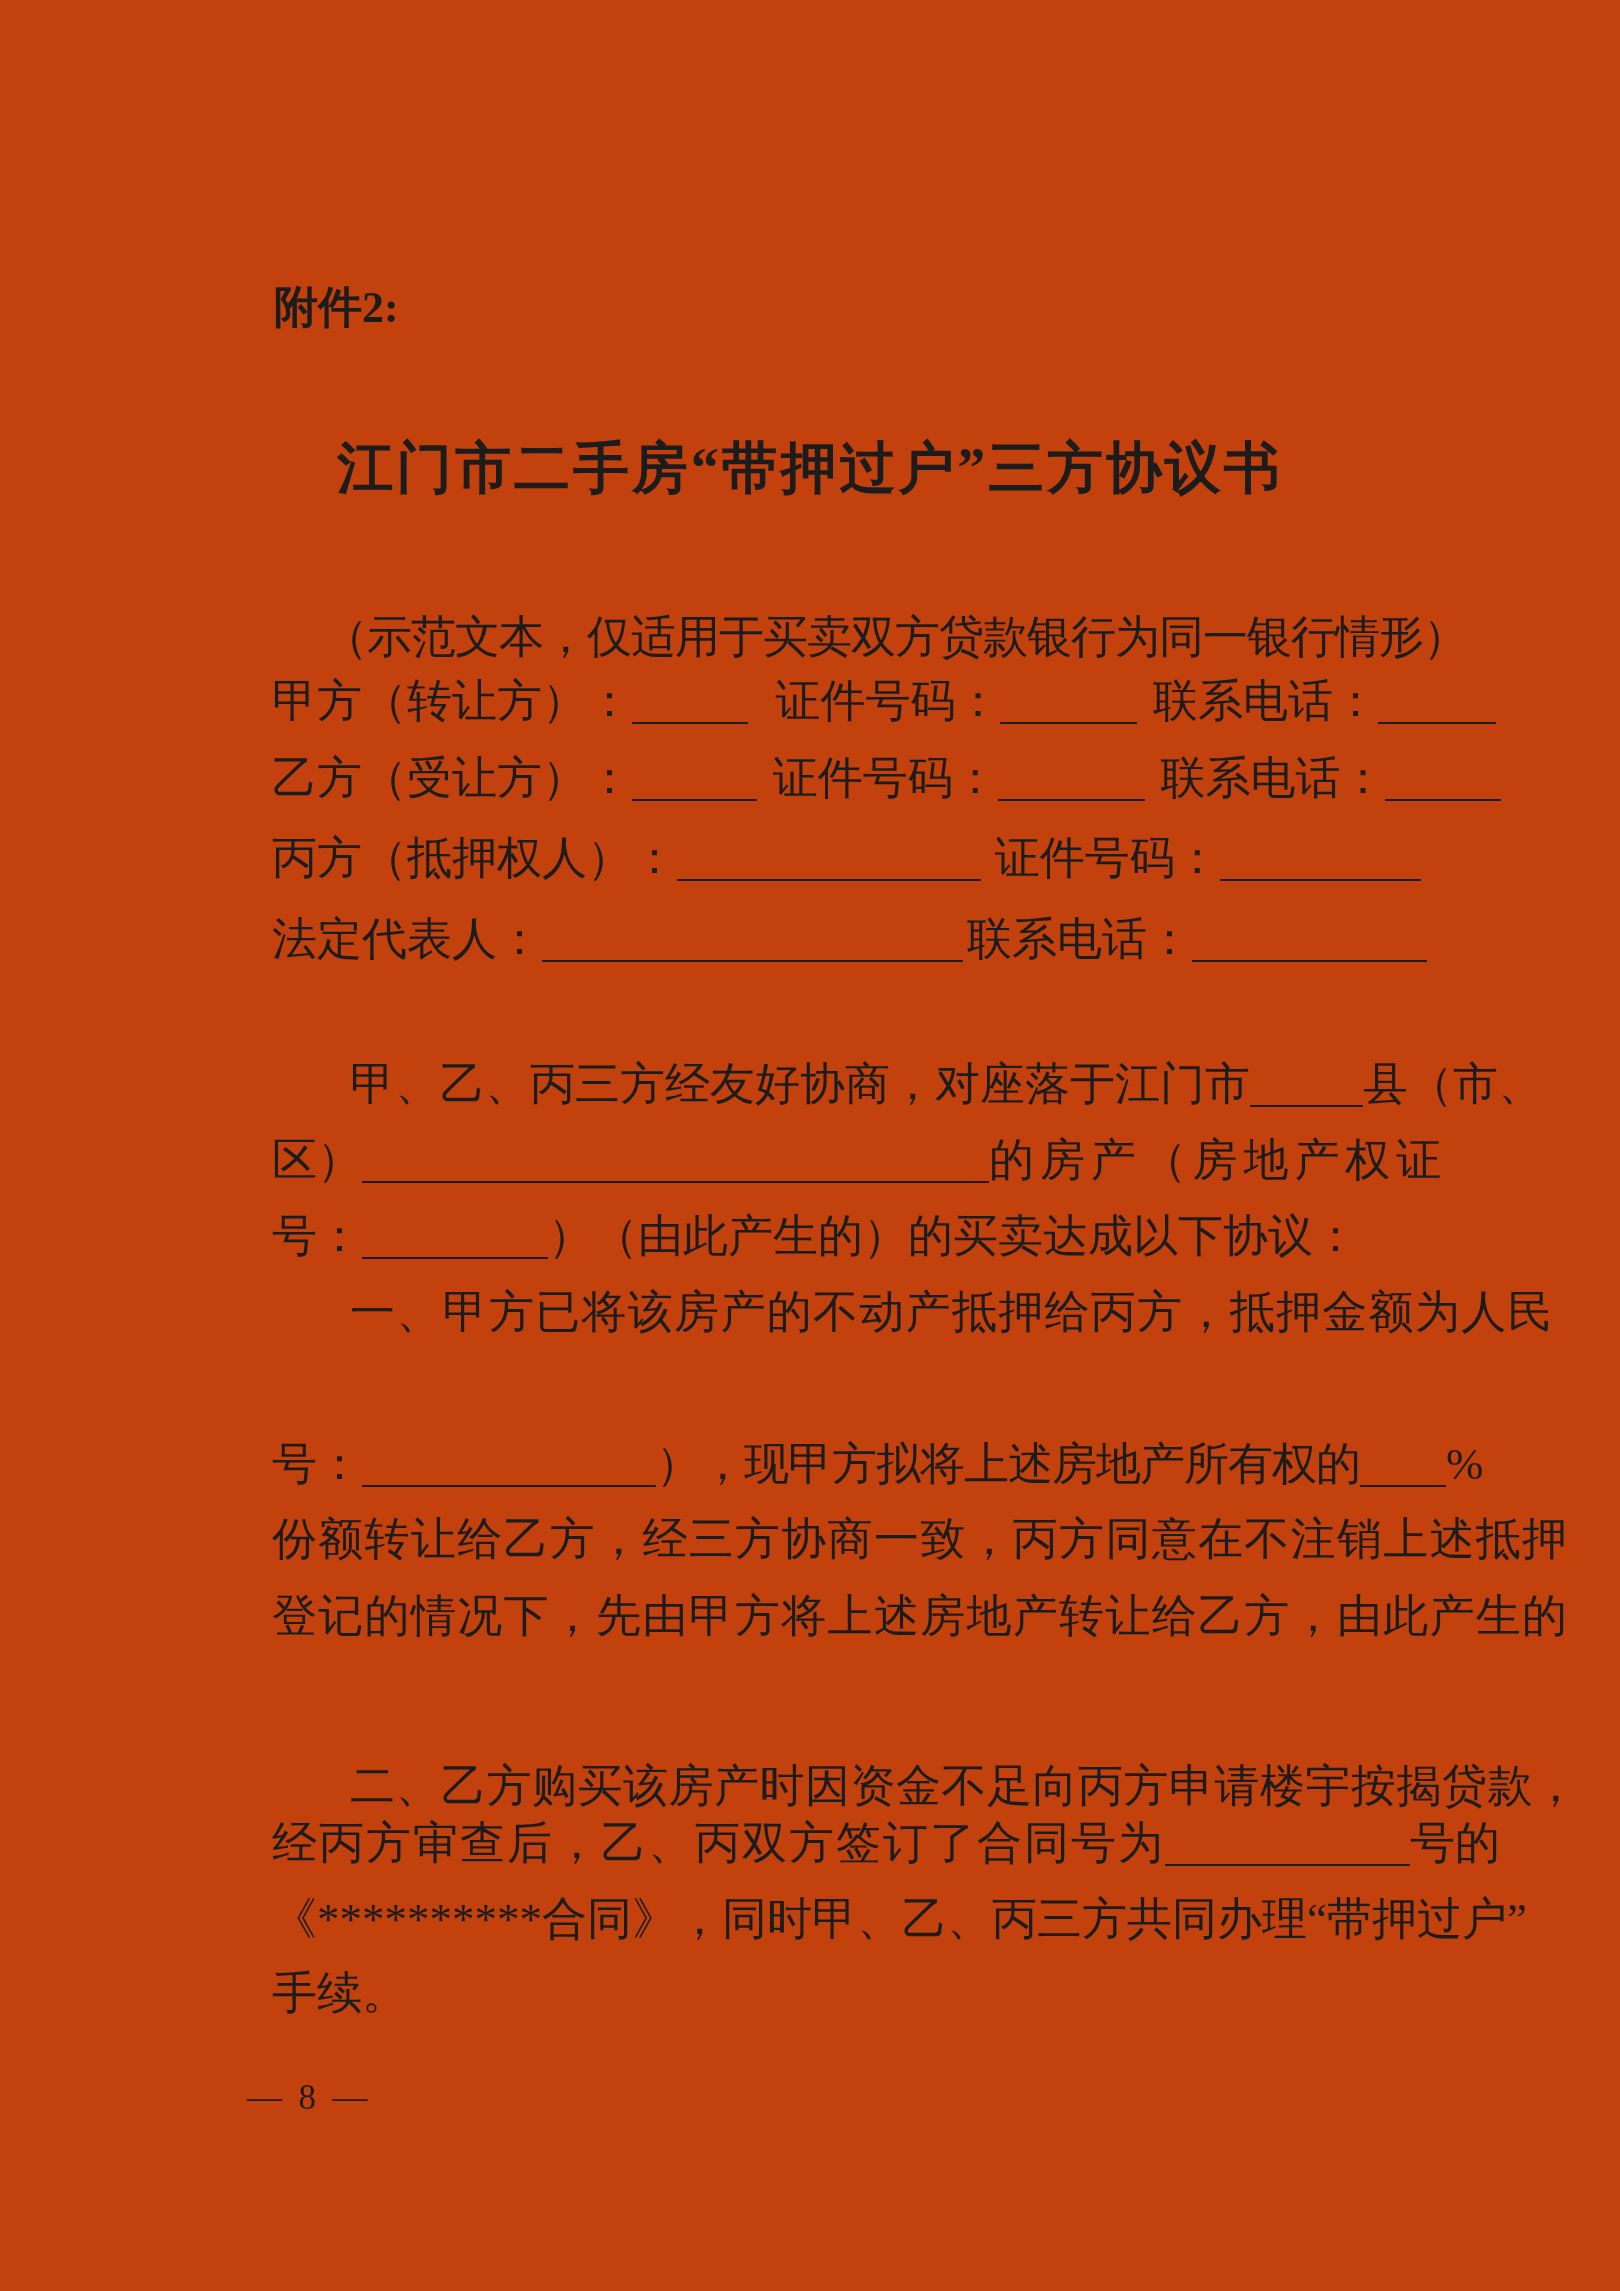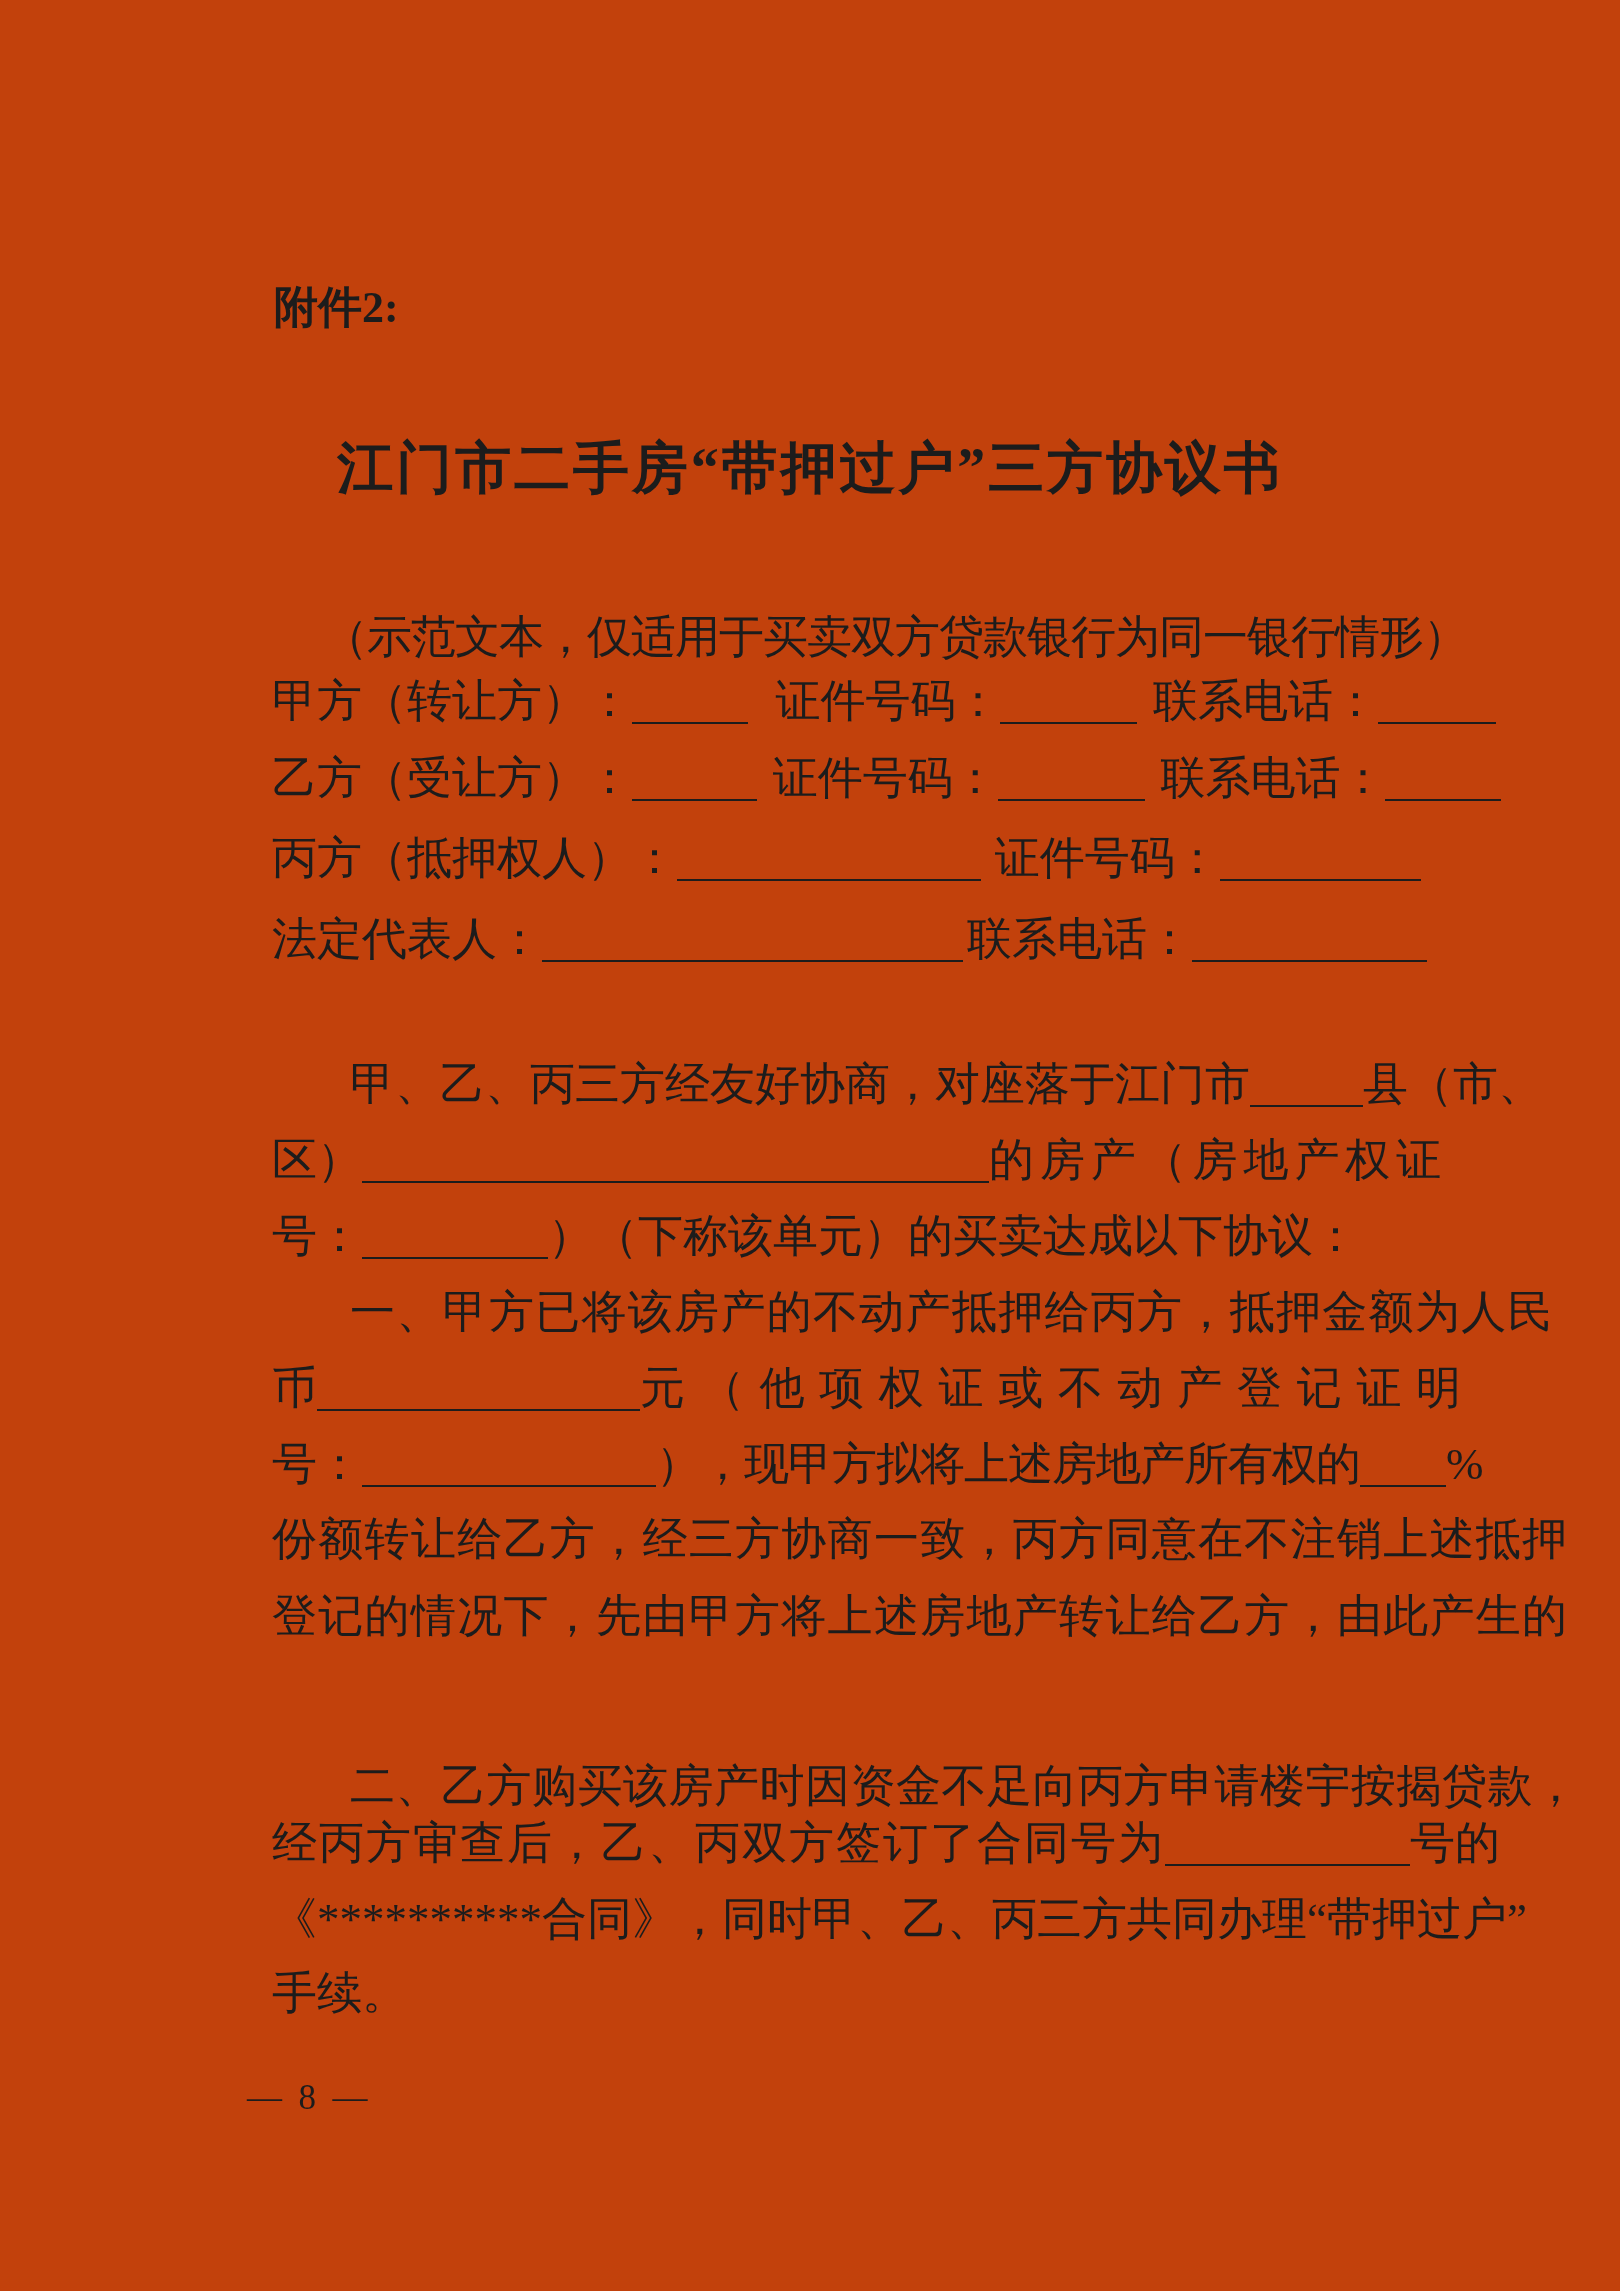--- a/index.html
+++ b/index.html
@@ -94,27 +94,24 @@
     <span>法定代表人：</span><span class="blank" style="width:421px"></span><span class="ml4">联系电话：</span><span class="blank" style="width:235px"></span>
   </div>
 
   <div class="line indent" style="top:1057px">
     <span>甲、乙、丙三方经友好协商，对座落于江门市</span><span class="blank" style="width:113px"></span><span>县（市、</span>
   </div>
   <div class="line" style="top:1133px">
     <span>区）</span><span class="blank" style="width:627px"></span><span class="ls6">的房产（房地产权证</span>
   </div>
   <div class="line" style="top:1209px">
-    <span>号：</span><span class="blank" style="width:186px"></span><span>）（下称该单元）的买卖达成以下协议：</span>
+    <span>号：</span><span class="blank" style="width:186px"></span><span>）（由此产生的）的买卖达成以下协议：</span>
   </div>
 
   <div class="line indent ls13" style="top:1285px">一、甲方已将该房产的不动产抵押给丙方，抵押金额为人民</div>
-  <div class="line" style="top:1361px">
-    <span>币</span><span class="blank" style="width:323px"></span><span class="ls15">元（他项权证或不动产登记证明</span>
-  </div>
   <div class="line" style="top:1437px">
     <span>号：</span><span class="blank" style="width:294px"></span><span class="lsm1">），现甲方拟将上述房地产所有权的</span><span class="blank" style="width:86px"></span><span>%</span>
   </div>
   <div class="line ls13" style="top:1512px">份额转让给乙方，经三方协商一致，丙方同意在不注销上述抵押</div>
   <div class="line ls13" style="top:1589px">登记的情况下，先由甲方将上述房地产转让给乙方，由此产生的</div>
 
   <div class="line indent ls05" style="top:1759px">二、乙方购买该房产时因资金不足向丙方申请楼宇按揭贷款，</div>
   <div class="line" style="top:1816px">
     <span class="ls2">经丙方审查后，乙、丙双方签订了合同号为</span><span class="blank" style="width:245px"></span><span>号的</span>
   </div>

